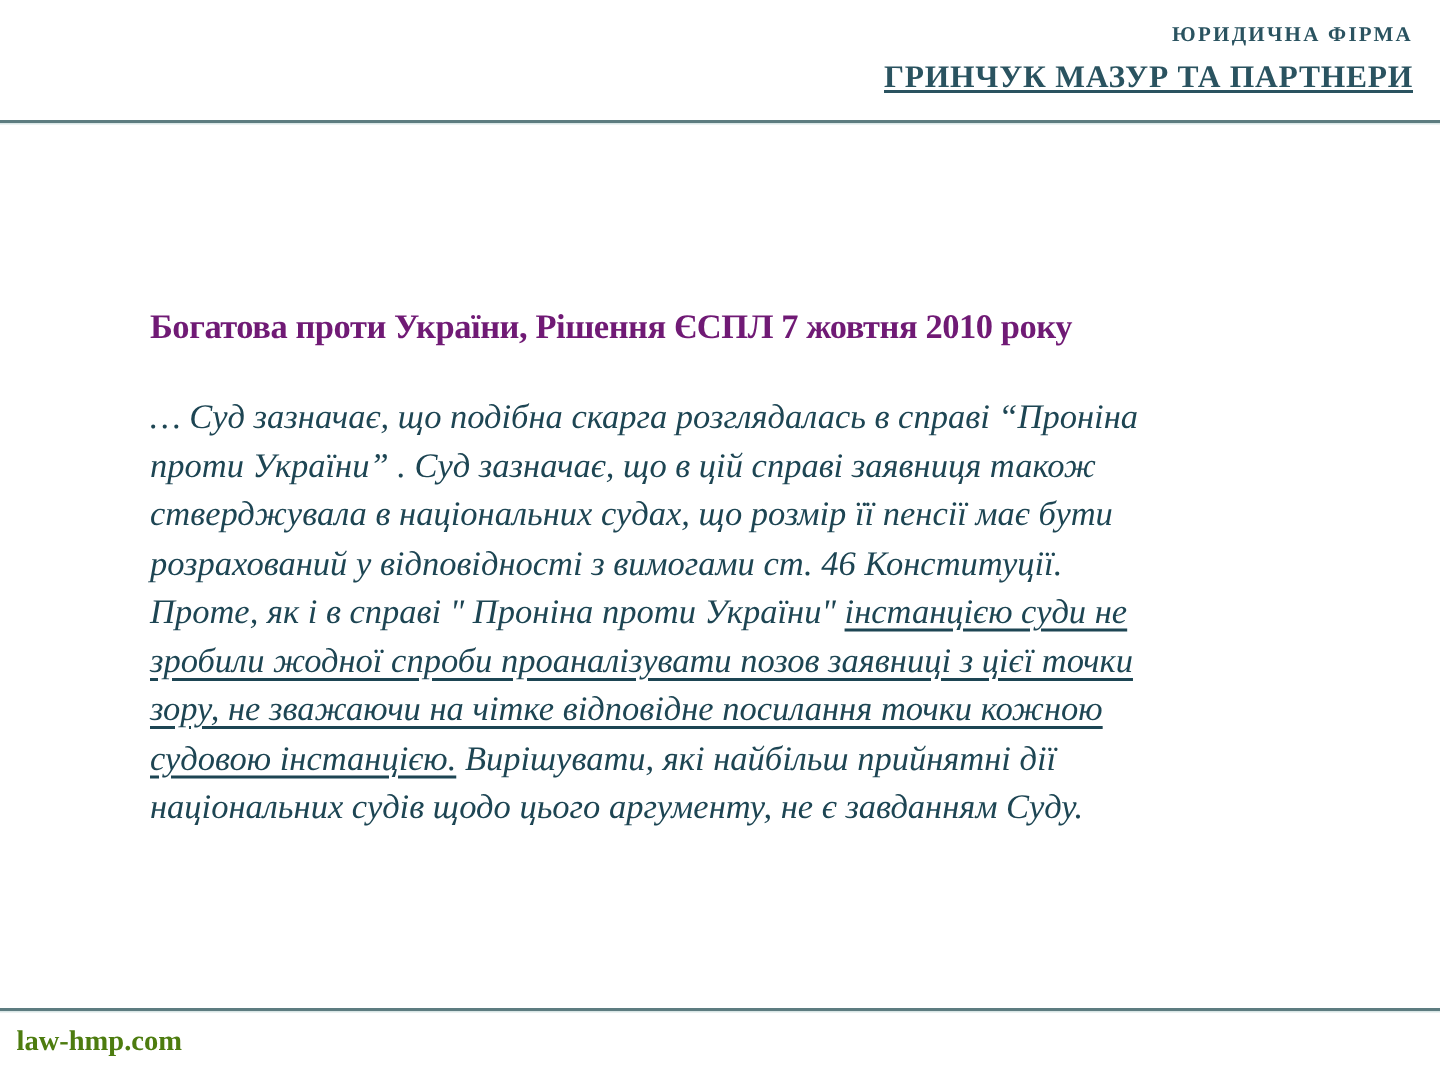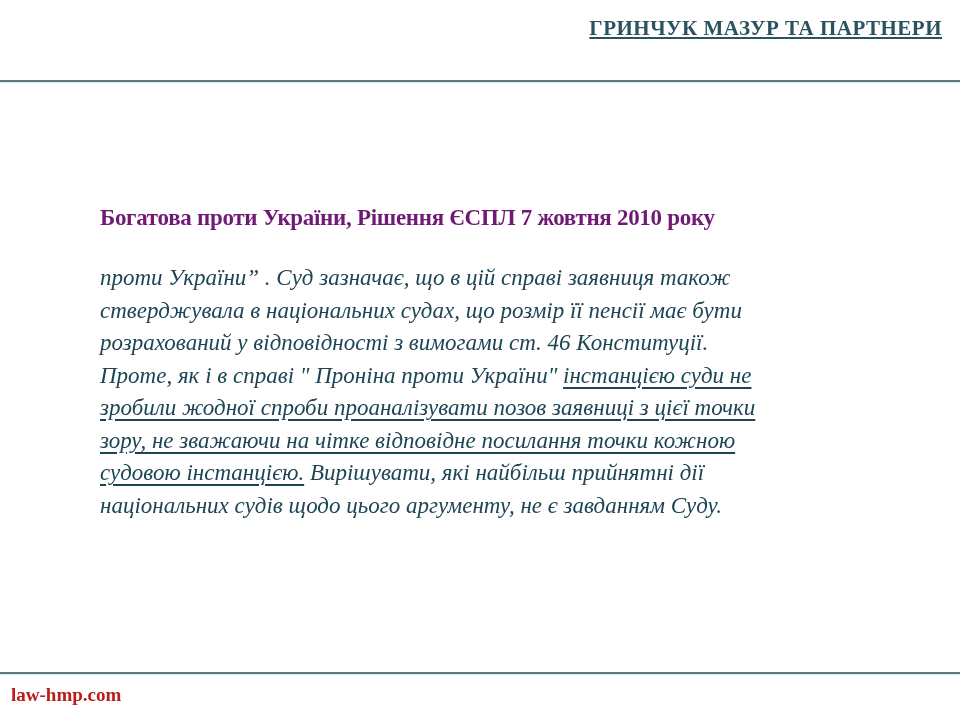--- a/index.html
+++ b/index.html
@@ -86,37 +86,39 @@
     height: 0;
     border-top: 2px solid #5d7c80;
     box-shadow: 0 1px 0 #d9e6e6;
   }
   .footer-site {
     position: absolute;
     left: 11px;
     top: 684px;
     font-size: 19px;
     font-weight: bold;
-    color: #b91c1c;
+    color: #4d7c0f;
   }
 </style>
 </head>
 <body>
 
 <div class="slide">
 
   <div class="header">
+    <div class="firm-type">ЮРИДИЧНА ФІРМА</div>
     <div class="firm-name">ГРИНЧУК МАЗУР ТА ПАРТНЕРИ</div>
   </div>
 
   <div class="header-rule"></div>
 
   <div class="content">
     <div class="slide-title">Богатова проти України, Рішення ЄСПЛ 7 жовтня 2010 року</div>
     <div class="slide-body">
+        <div class="body-line"><span>… Суд зазначає, що подібна скарга розглядалась в справі “Проніна</span></div>
         <div class="body-line"><span>проти України” . Суд зазначає, що в цій справі заявниця також</span></div>
         <div class="body-line"><span>стверджувала в національних судах, що розмір її пенсії має бути</span></div>
         <div class="body-line"><span>розрахований у відповідності з вимогами ст. 46 Конституції.</span></div>
         <div class="body-line"><span>Проте, як і в справі " Проніна проти України" </span><span class="u">інстанцією суди не</span></div>
         <div class="body-line"><span class="u">зробили жодної спроби проаналізувати позов заявниці з цієї точки</span></div>
         <div class="body-line"><span class="u">зору, не зважаючи на чітке відповідне посилання точки кожною</span></div>
         <div class="body-line"><span class="u">судовою інстанцією.</span><span> Вирішувати, які найбільш прийнятні дії</span></div>
         <div class="body-line"><span>національних судів щодо цього аргументу, не є завданням Суду.</span></div>
       </div>
   </div>

